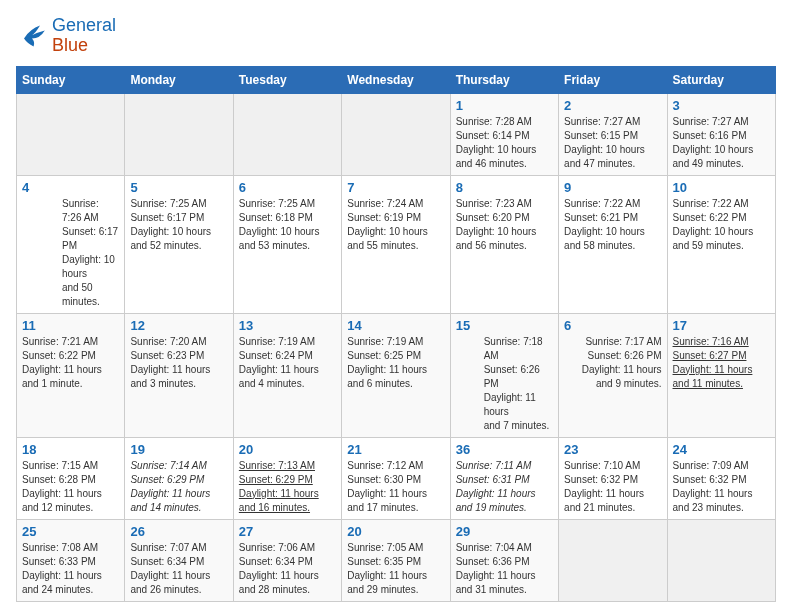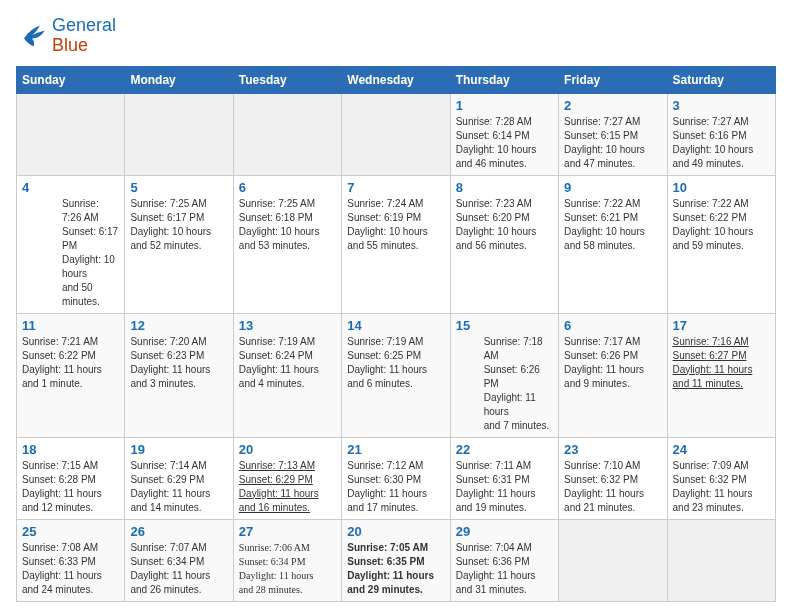--- a/index.html
+++ b/index.html
@@ -229,21 +229,21 @@
         </td>
         <td>
           <span class="day-num">15</span>
           <div class="day-info" style="white-space: pre-line; margin-left: 28px;">Sunrise: 7:18 AM
 Sunset: 6:26 PM
 Daylight: 11 hours
 and 7 minutes.</div>
         </td>
         <td>
           <span class="day-num">6</span>
-          <div class="day-info" style="white-space: pre-line;">Sunrise: 7:17 AM
+          <div class="day-info" style="white-space: pre-line; text-align: right;">Sunrise: 7:17 AM
 Sunset: 6:26 PM
 Daylight: 11 hours
 and 9 minutes.</div>
         </td>
         <td>
           <span class="day-num">17</span>
           <div class="day-info" style="white-space: pre-line; text-decoration: underline;">Sunrise: 7:16 AM
 Sunset: 6:27 PM
 Daylight: 11 hours
 and 11 minutes.</div>
@@ -252,42 +252,42 @@
       <tr>
         <td>
           <span class="day-num">18</span>
           <div class="day-info" style="white-space: pre-line;">Sunrise: 7:15 AM
 Sunset: 6:28 PM
 Daylight: 11 hours
 and 12 minutes.</div>
         </td>
         <td>
           <span class="day-num">19</span>
-          <div class="day-info" style="white-space: pre-line;">Sunrise: 7:14 AM
+          <div class="day-info" style="white-space: pre-line; font-style: italic;">Sunrise: 7:14 AM
 Sunset: 6:29 PM
 Daylight: 11 hours
 and 14 minutes.</div>
         </td>
         <td>
           <span class="day-num">20</span>
           <div class="day-info" style="white-space: pre-line; text-decoration: underline;">Sunrise: 7:13 AM
 Sunset: 6:29 PM
 Daylight: 11 hours
 and 16 minutes.</div>
         </td>
         <td>
           <span class="day-num">21</span>
           <div class="day-info" style="white-space: pre-line;">Sunrise: 7:12 AM
 Sunset: 6:30 PM
 Daylight: 11 hours
 and 17 minutes.</div>
         </td>
         <td>
-          <span class="day-num">22</span>
-          <div class="day-info" style="white-space: pre-line;">Sunrise: 7:11 AM
+          <span class="day-num">36</span>
+          <div class="day-info" style="white-space: pre-line; font-style: italic;">Sunrise: 7:11 AM
 Sunset: 6:31 PM
 Daylight: 11 hours
 and 19 minutes.</div>
         </td>
         <td>
           <span class="day-num">23</span>
           <div class="day-info" style="white-space: pre-line;">Sunrise: 7:10 AM
 Sunset: 6:32 PM
 Daylight: 11 hours
 and 21 minutes.</div>
@@ -310,28 +310,28 @@
         </td>
         <td>
           <span class="day-num">26</span>
           <div class="day-info" style="white-space: pre-line;">Sunrise: 7:07 AM
 Sunset: 6:34 PM
 Daylight: 11 hours
 and 26 minutes.</div>
         </td>
         <td>
           <span class="day-num">27</span>
-          <div class="day-info" style="white-space: pre-line; font-family: Liberation Serif, serif;">Sunrise: 7:06 AM
+          <div class="day-info" style="white-space: pre-line;">Sunrise: 7:06 AM
 Sunset: 6:34 PM
 Daylight: 11 hours
 and 28 minutes.</div>
         </td>
         <td>
           <span class="day-num">20</span>
-          <div class="day-info" style="white-space: pre-line; font-weight: bold;">Sunrise: 7:05 AM
+          <div class="day-info" style="white-space: pre-line;">Sunrise: 7:05 AM
 Sunset: 6:35 PM
 Daylight: 11 hours
 and 29 minutes.</div>
         </td>
         <td>
           <span class="day-num">29</span>
           <div class="day-info" style="white-space: pre-line;">Sunrise: 7:04 AM
 Sunset: 6:36 PM
 Daylight: 11 hours
 and 31 minutes.</div>

